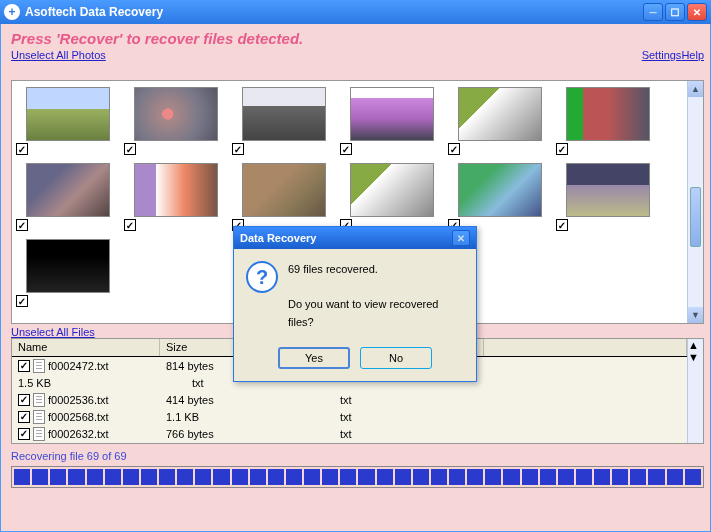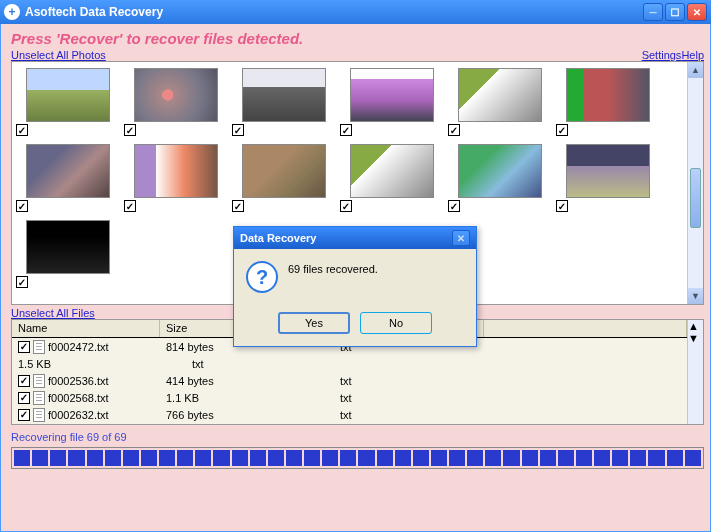--- a/index.html
+++ b/index.html
@@ -9,21 +9,21 @@
 .titlebar .icon { width: 16px; height: 16px; background: #fff; border-radius: 50%; margin-right: 5px; display: flex; align-items: center; justify-content: center; color: #2b78e4; font-weight: bold; font-size: 12px; }
 .titlebar .title { flex: 1; }
 .winbtn { width: 20px; height: 18px; border: 1px solid #1a5dcc; border-radius: 3px; margin-left: 2px; display: flex; align-items: center; justify-content: center; font-size: 10px; color: #fff; }
 .winbtn.min { background: linear-gradient(#5aa6ff,#3a86ef); }
 .winbtn.max { background: linear-gradient(#5aa6ff,#3a86ef); }
 .winbtn.close { background: linear-gradient(#ff7a6a,#e64a3a); }
 
 .content { background: #f6d6d6; height: 508px; padding: 6px 6px 10px 10px; border: 1px solid #4a9bff; border-top: none; position: relative; }
 
 .instr { color: #e85a8c; font-style: italic; font-weight: bold; font-size: 15px; margin-bottom: 2px; }
-.topbar { display: flex; justify-content: space-between; align-items: center; margin-bottom: 0; }
+.topbar { display: flex; justify-content: space-between; align-items: center; margin-bottom: 19px; }
 .link { color: #2222cc; text-decoration: underline; cursor: pointer; font-size: 11px; }
 .rightlinks { display: flex; }
 
 .photos-panel { background: #fff; border: 1px solid #999; height: 244px; position: relative; display: flex; }
 .photos-inner { flex: 1; padding: 6px 4px; overflow: hidden; }
 .sbv { width: 16px; background: #e8eefc; border-left: 1px solid #b5c8e8; display: flex; flex-direction: column; }
 .sbv .arrow { height: 16px; background: linear-gradient(#c8dafc,#a8c0ec); display:flex; align-items:center; justify-content:center; font-size:9px; color:#456; }
 .sbv .track { flex: 1; position:relative; }
 .sbv .thumb { position:absolute; left:2px; right:2px; top:90px; height:60px; background: linear-gradient(#b8d0fc,#8ab0ec); border-radius:2px; border:1px solid #7aa; }
 
@@ -279,20 +279,21 @@
   <div class="dialog">
     <div class="dlg-title">
       <span class="t">Data Recovery</span>
       <span class="dlg-close">✕</span>
     </div>
     <div class="dlg-body">
       <div class="qmark">?</div>
       <div class="dlg-text">
         <div>69 files recovered.</div>
         <br>
+        <div>Do you want to view recovered files?</div>
       </div>
     </div>
     <div class="dlg-btns">
       <div class="btn default">Yes</div>
       <div class="btn">No</div>
     </div>
   </div>
 
 </div>
 

